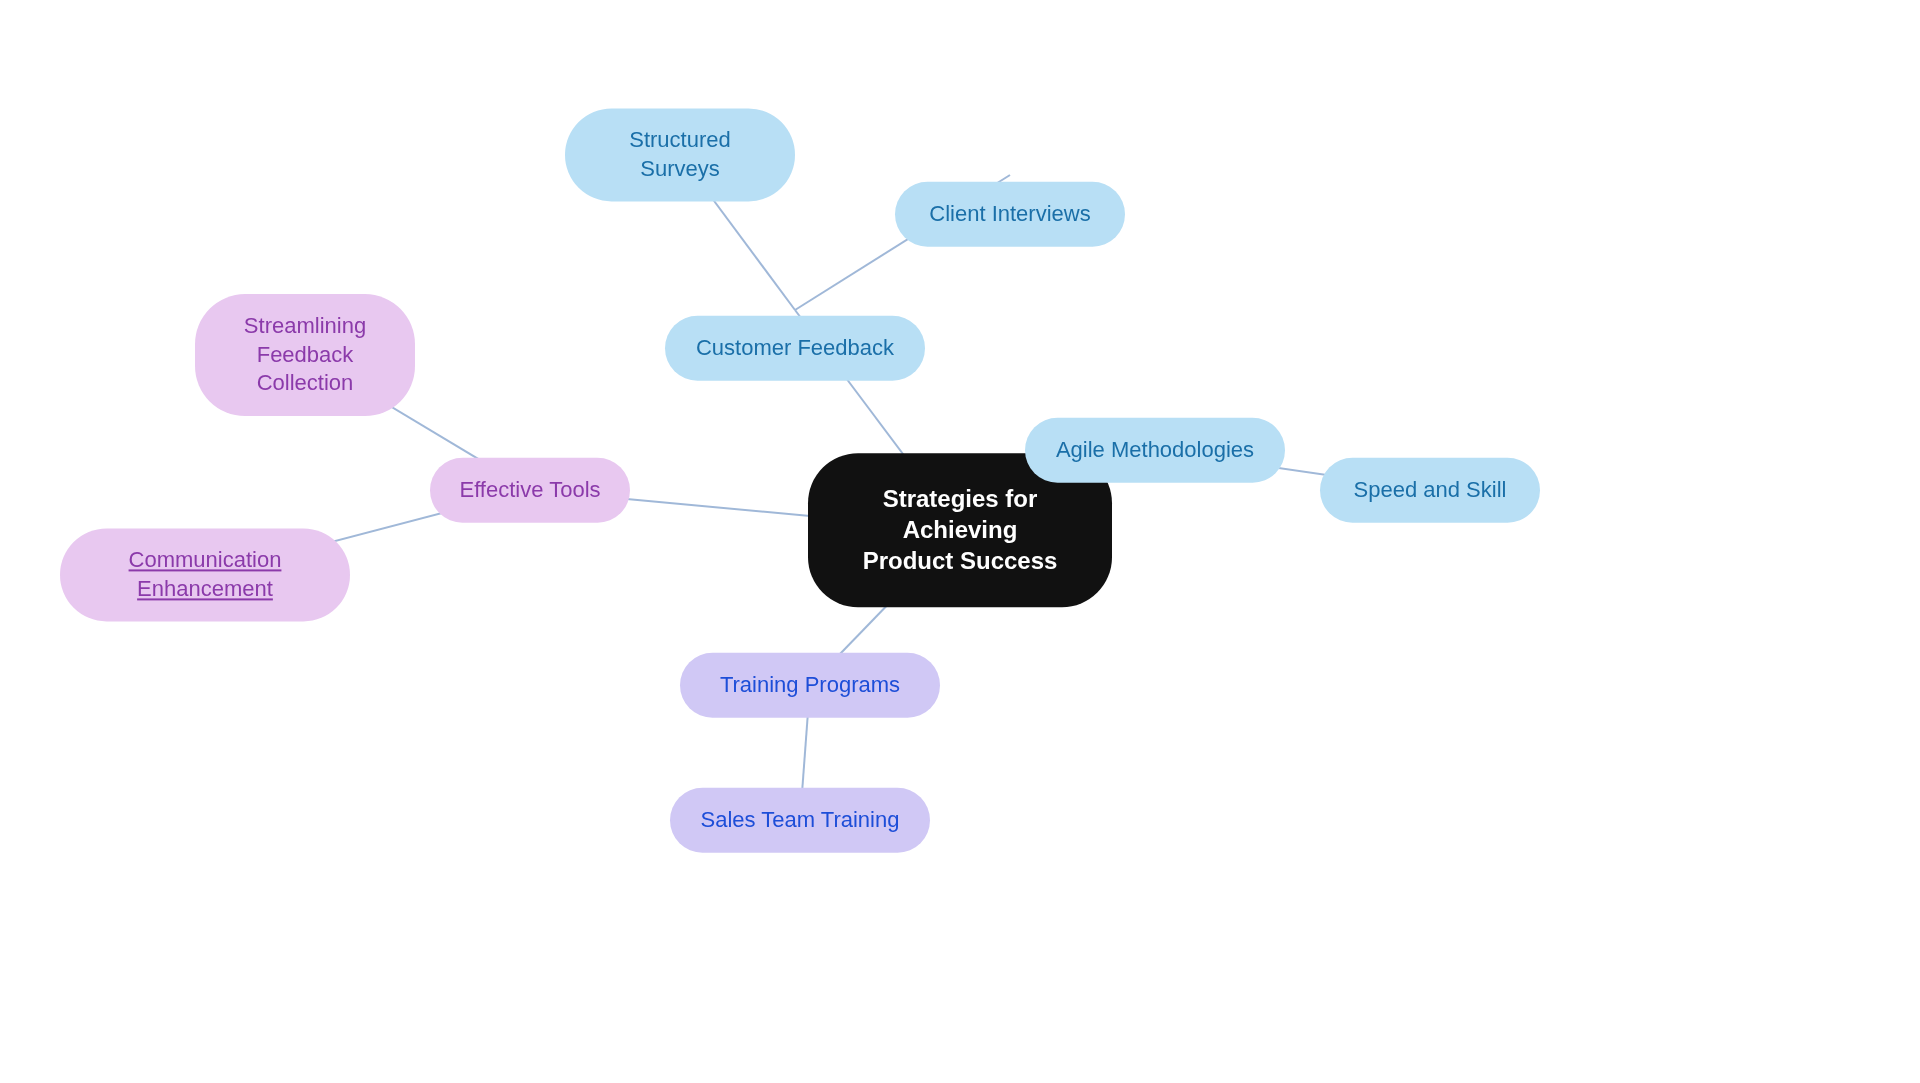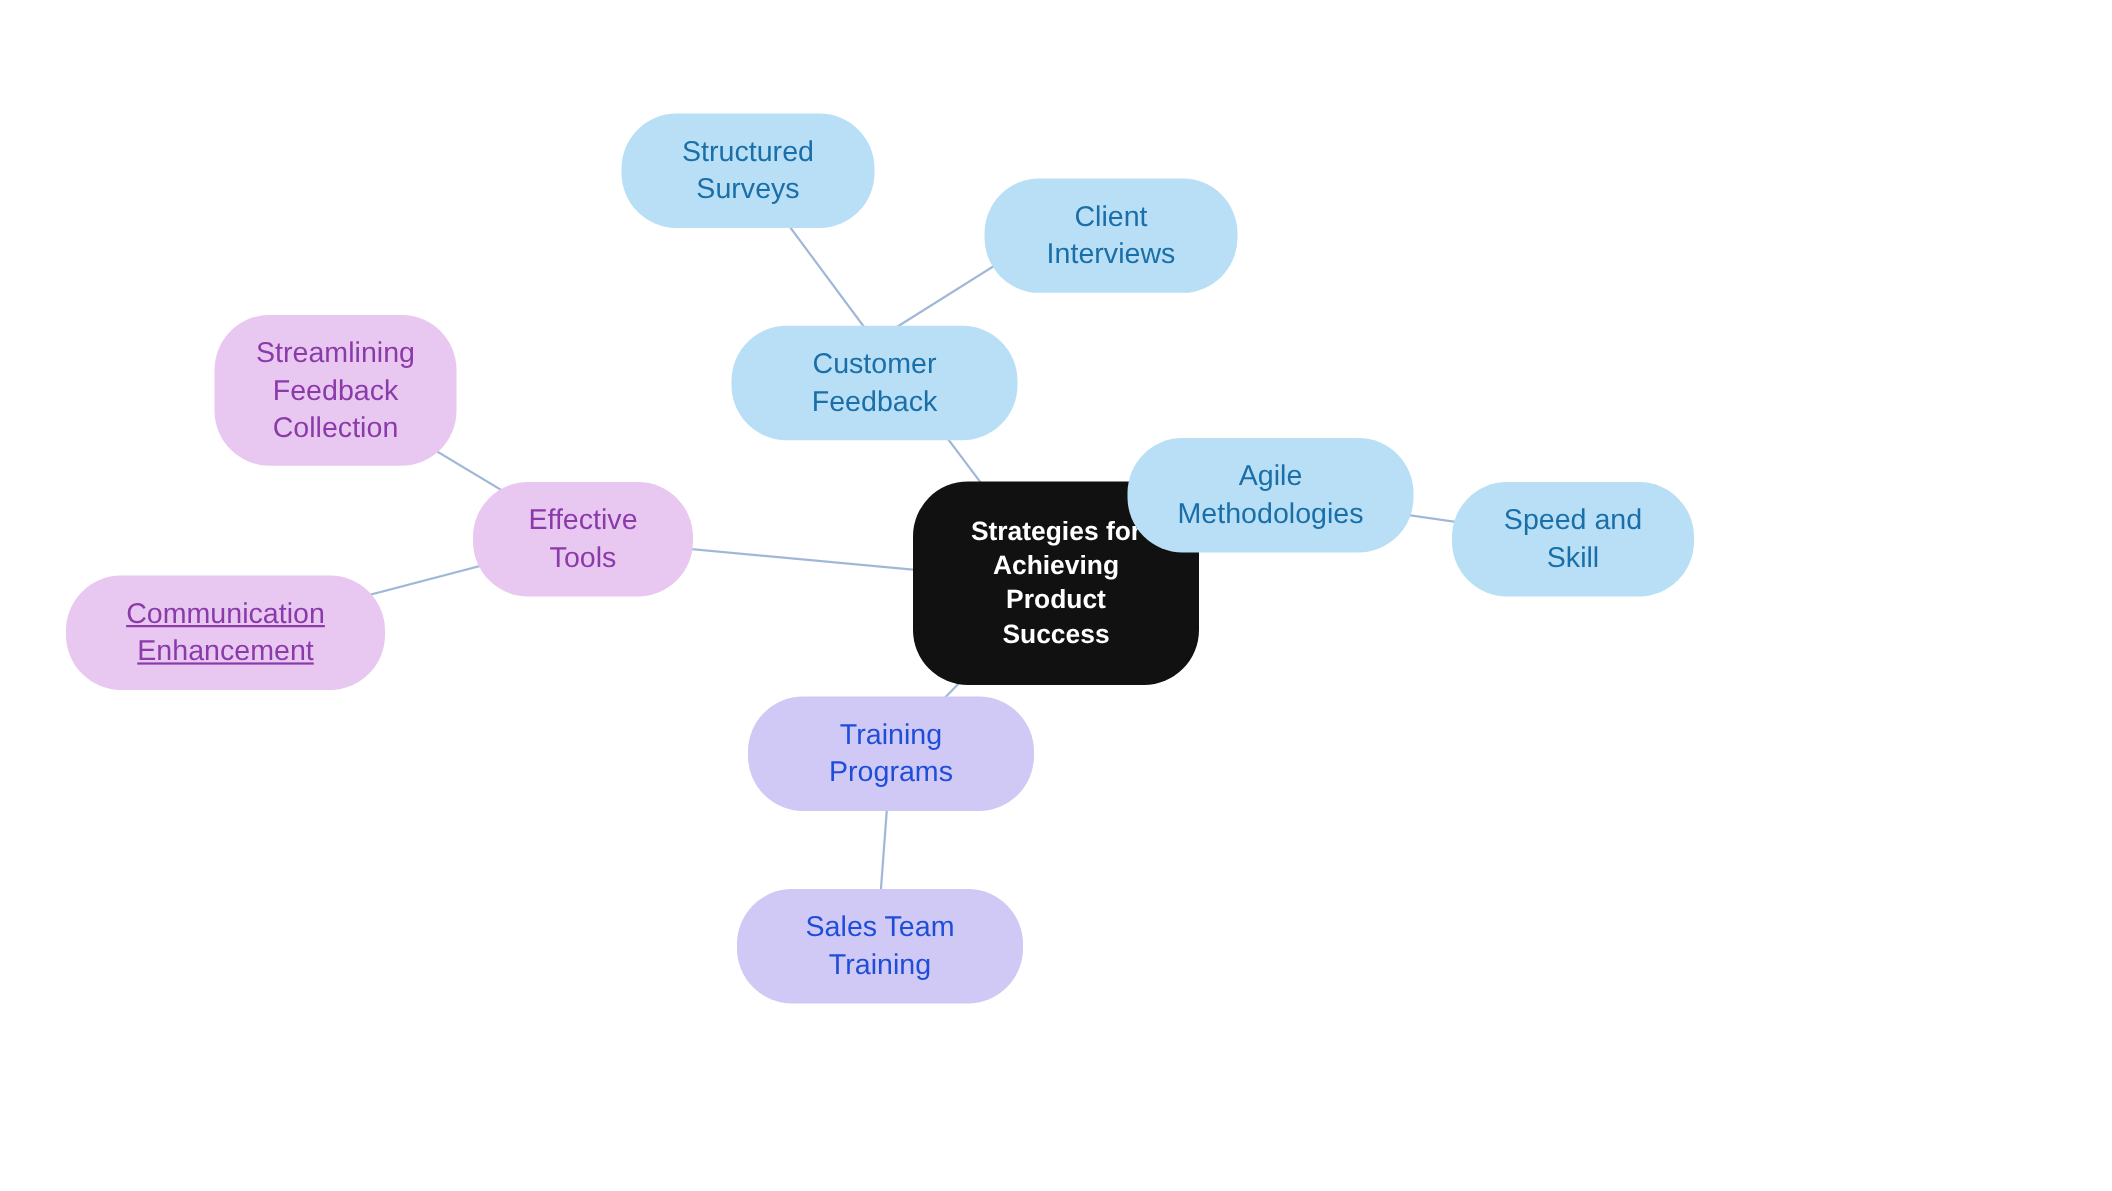--- a/index.html
+++ b/index.html
@@ -19,33 +19,33 @@
       pointer-events: none;
     }
     .node {
       position: absolute;
       border-radius: 50px;
       display: flex;
       align-items: center;
       justify-content: center;
       text-align: center;
       padding: 18px 28px;
-      font-size: 26px;
+      font-size: 22px;
       font-weight: 500;
       line-height: 1.3;
       cursor: default;
       transform: translate(-50%, -50%);
     }
     .node-center {
       background: #111111;
       color: #ffffff;
       font-size: 24px;
       font-weight: 600;
       padding: 30px 42px;
-      width: 260px;
+      width: 304px;
     }
     .node-blue {
       background: #b8dff5;
       color: #1a6fa8;
       border: none;
     }
     .node-purple {
       background: #e8c8f0;
       color: #8b3aaa;
       border: none;
@@ -88,21 +88,21 @@
     </div>
     <div class="node node-blue" style="left: 1155px; top: 450px; width: 260px;">
       <span style="white-space: pre-line;">Agile Methodologies</span>
     </div>
     <div class="node node-blue" style="left: 1430px; top: 490px; width: 220px;">
       <span style="white-space: pre-line;">Speed and Skill</span>
     </div>
     <div class="node node-lavender" style="left: 810px; top: 685px; width: 260px;">
       <span style="white-space: pre-line;">Training Programs</span>
     </div>
-    <div class="node node-lavender" style="left: 800px; top: 820px; width: 260px; margin-top: 40px;">
+    <div class="node node-lavender" style="left: 800px; top: 820px; width: 260px;">
       <span style="white-space: pre-line;">Sales Team Training</span>
     </div>
     <div class="node node-purple" style="left: 530px; top: 490px; width: 200px;">
       <span style="white-space: pre-line;">Effective Tools</span>
     </div>
     <div class="node node-purple" style="left: 305px; top: 355px; width: 220px;">
       <span style="white-space: pre-line;">Streamlining Feedback
 Collection</span>
     </div>
     <div class="node node-purple" style="left: 205px; top: 575px; width: 290px;">

